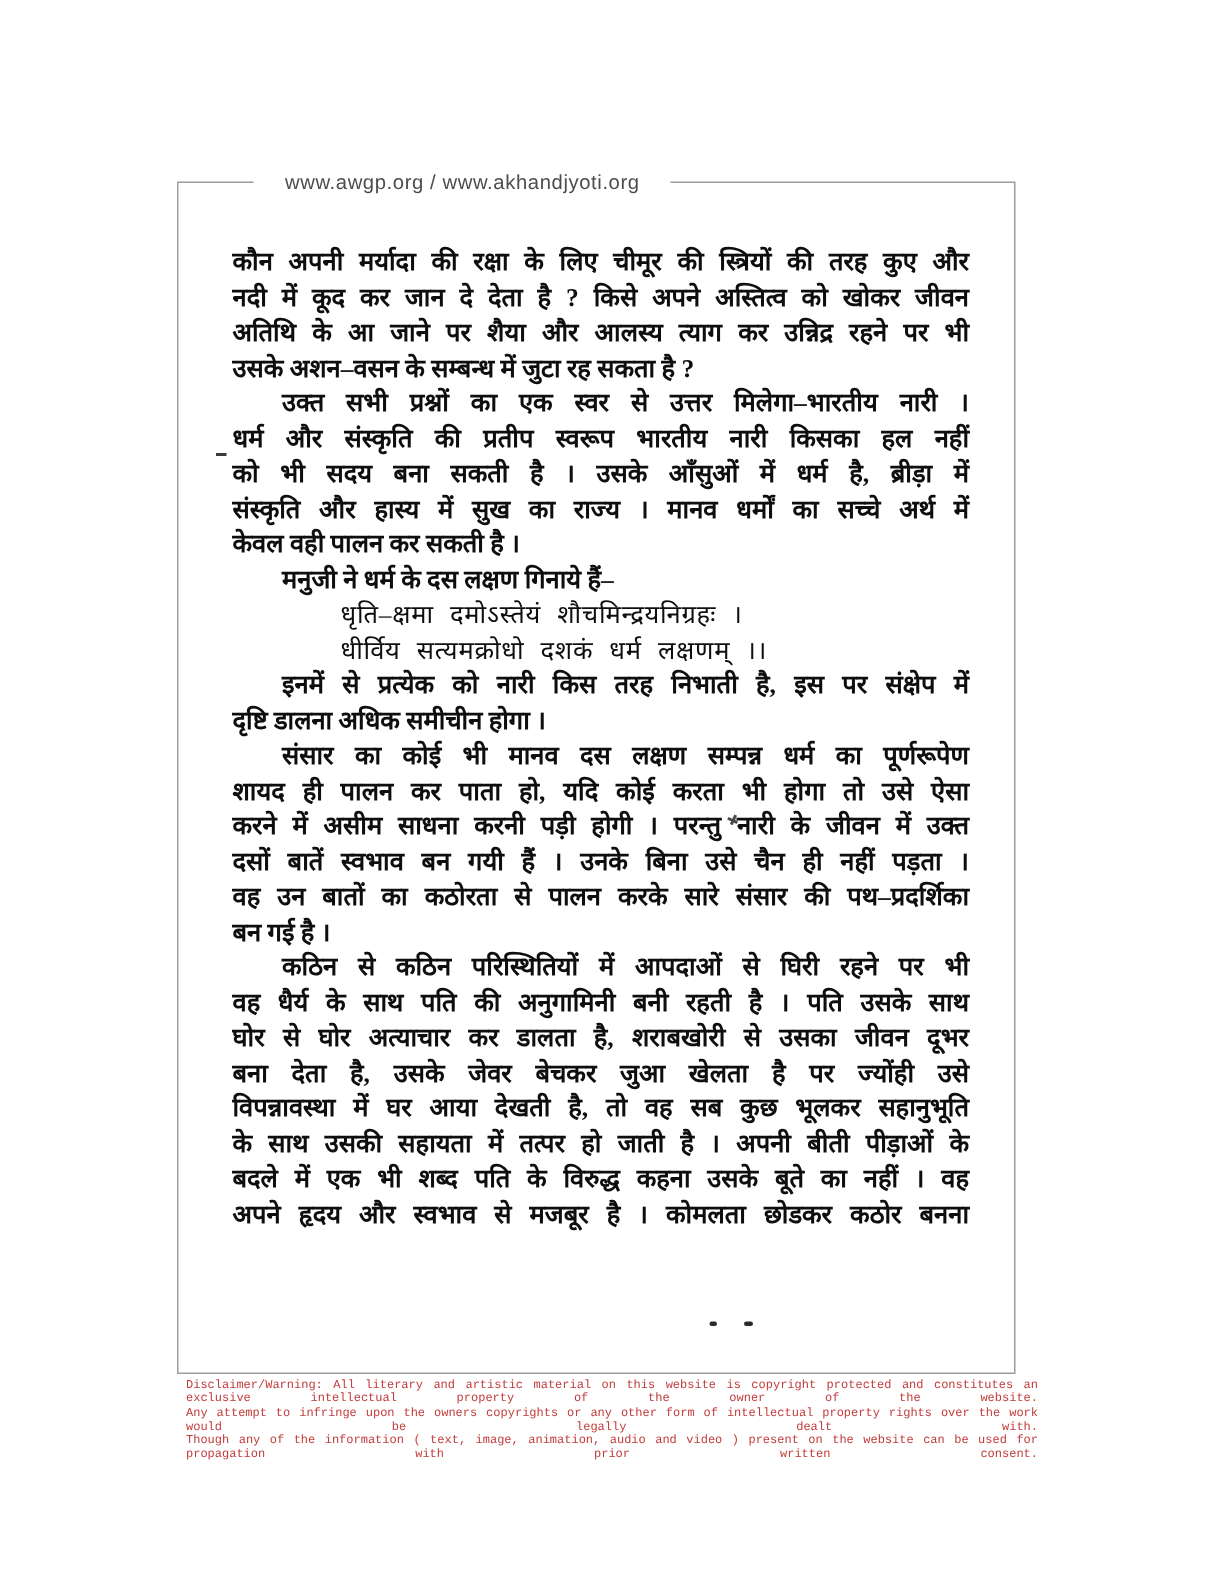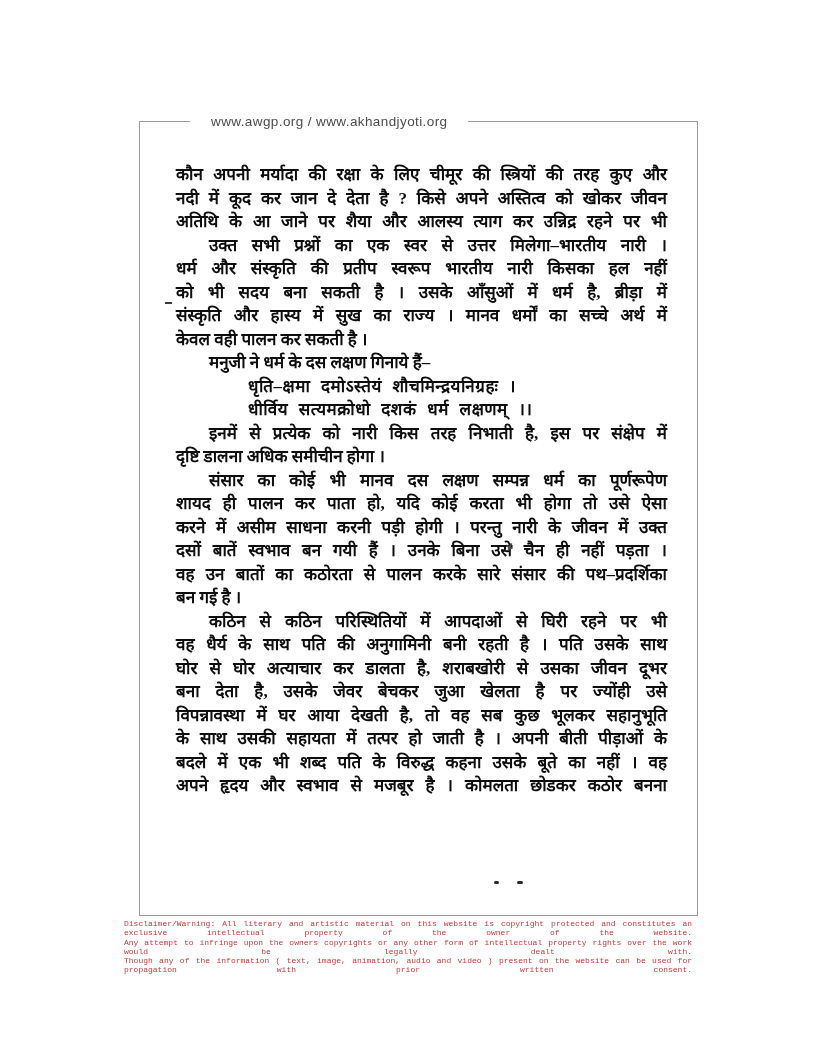--- a/index.html
+++ b/index.html
@@ -6,21 +6,21 @@
   html, body { background: #ffffff; }
   .page {
     position: relative;
     width: 816px; height: 1056px;
     background: #ffffff;
     overflow: hidden;
     font-family: "Liberation Serif", "DejaVu Serif", serif;
   }
   .frame {
     position: absolute;
-    left: 139px; top: 121px;
+    left: 118px; top: 121px;
     width: 559px; height: 795px;
     border: 1px solid #9c9c9c;
     background: #ffffff;
   }
   .site-label {
     position: absolute;
     top: -9px; left: 50px;
     background: #ffffff;
     padding: 0 21px;
     font-family: "Liberation Sans", "DejaVu Sans", sans-serif;
@@ -37,21 +37,21 @@
     color: #0e0e0e;
     font-size: 17px;
     line-height: 23.5px;
     font-weight: 600;
   }
   .para { position: relative; }
   .line { min-height: 23.5px; }
   .line.full { text-align: justify; text-align-last: justify; }
   .line.first-ind { text-indent: 33px; }
   .verse .line {
-    font-weight: 700;
+    font-weight: 400;
     padding-left: 72px;
     word-spacing: 6px;
     letter-spacing: 0.5px;
     text-align: left;
     text-align-last: auto;
   }
   .disclaimer {
     position: absolute;
     left: 124px; top: 919px;
     width: 568px;
@@ -80,20 +80,21 @@
 
 <div class="page">
   <div class="frame">
     <div class="site-label">www.awgp.org / www.akhandjyoti.org</div>
 
     <div class="textblock" id="textblock">
         <div class="para">
           <div class="line full">कौन अपनी मर्यादा की रक्षा के लिए चीमूर की स्त्रियों की तरह कुए और</div>
           <div class="line full">नदी में कूद कर जान दे देता है ? किसे अपने अस्तित्व को खोकर जीवन</div>
           <div class="line full">अतिथि के आ जाने पर शैया और आलस्य त्याग कर उन्निद्र रहने पर भी</div>
+          <div class="line">उसके अशन–वसन के सम्बन्ध में जुटा रह सकता है ?</div>
         </div>
         <div class="para">
           <div class="line full first-ind">उक्त सभी प्रश्नों का एक स्वर से उत्तर मिलेगा–भारतीय नारी ।</div>
           <div class="line full">धर्म और संस्कृति की प्रतीप स्वरूप भारतीय नारी किसका हल नहीं</div>
           <div class="line full">को भी सदय बना सकती है । उसके आँसुओं में धर्म है, ब्रीड़ा में</div>
           <div class="line full">संस्कृति और हास्य में सुख का राज्य । मानव धर्मों का सच्चे अर्थ में</div>
           <div class="line">केवल वही पालन कर सकती है ।</div>
         </div>
         <div class="para">
           <div class="line first-ind">मनुजी ने धर्म के दस लक्षण गिनाये हैं–</div>

